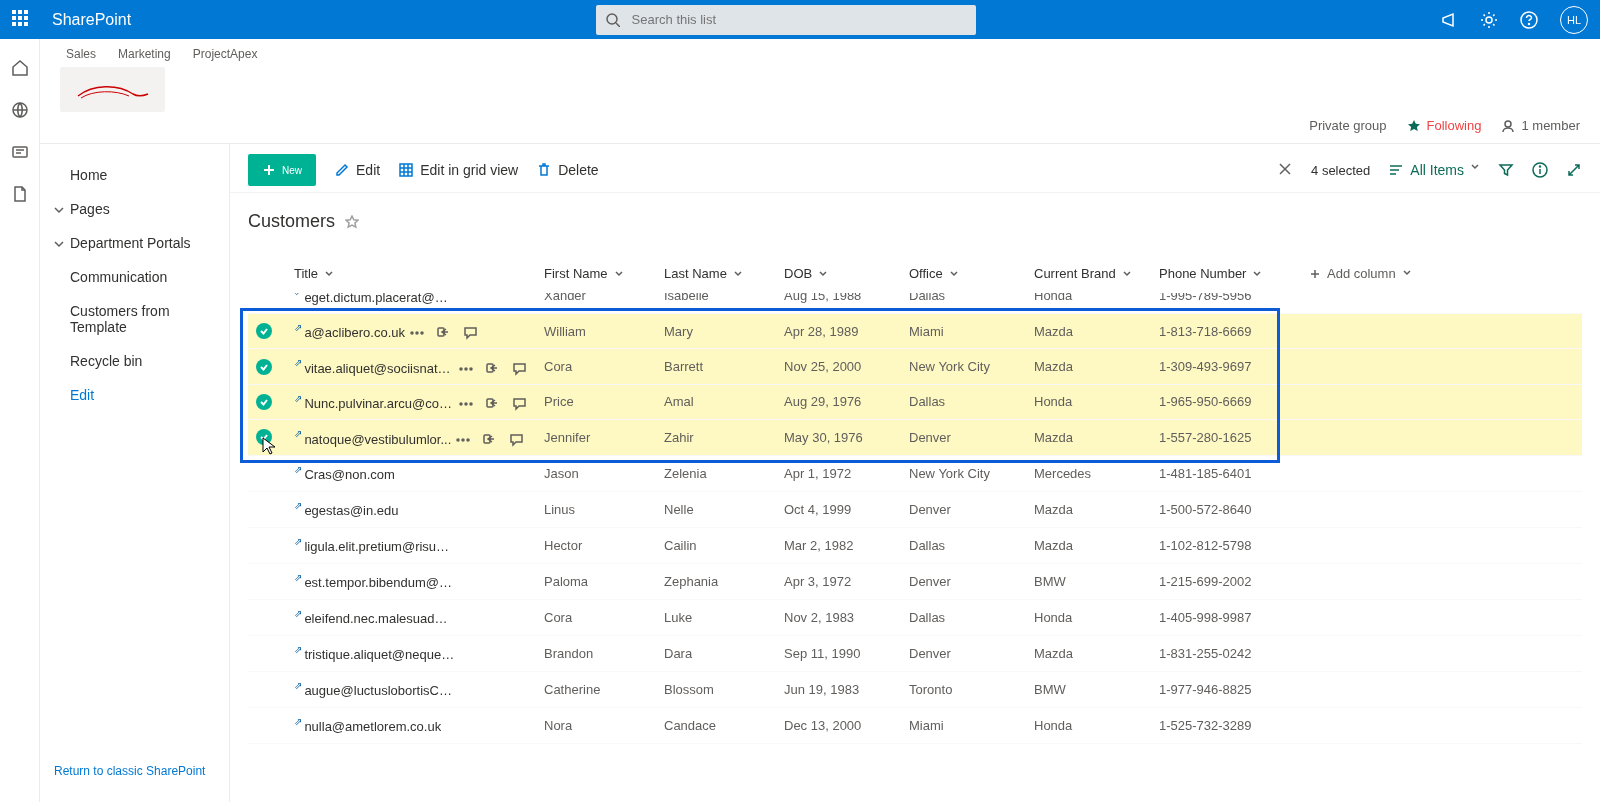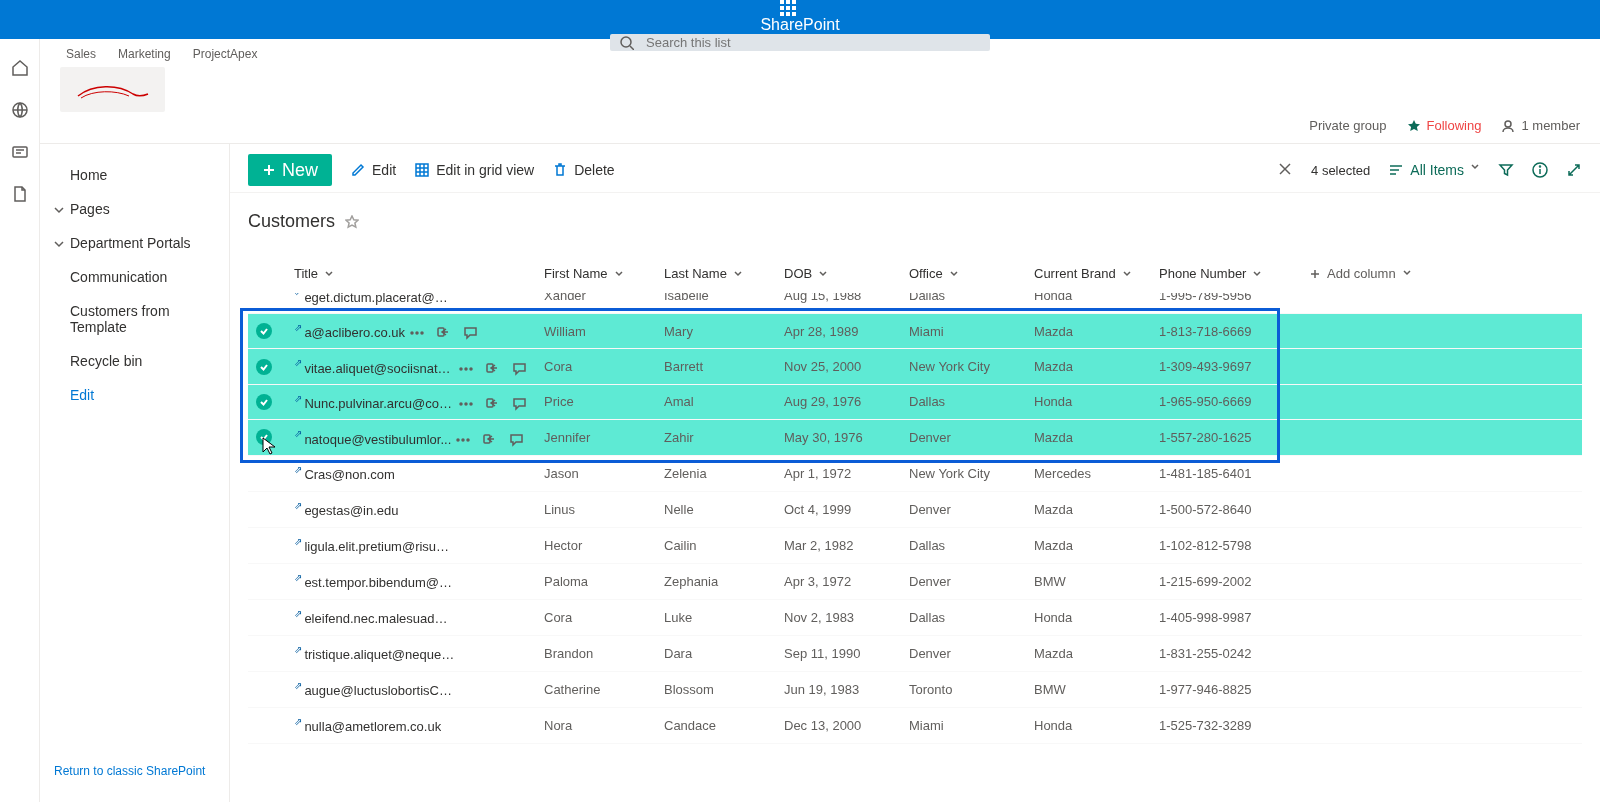--- a/index.html
+++ b/index.html
@@ -1,17 +1,17 @@
 <!DOCTYPE html>
 <html><head>
 <meta charset="utf-8">
 <style>
 html,body{margin:0;padding:0;font-family:"Segoe UI",Arial,sans-serif;font-size:14px;color:#323130;background:#fff;}
 *{box-sizing:border-box;}
-.topbar{background:#0078d4;color:#fff;height:39px;display:flex;align-items:center;padding:0 12px;flex-direction:column;}
+.topbar{background:#0078d4;color:#fff;height:39px;display:flex;align-items:center;padding:0 12px;}
 .waffle{width:20px;height:20px;display:grid;grid-template-columns:repeat(3,4px);grid-template-rows:repeat(3,4px);gap:2px;margin-right:20px;cursor:pointer;}
 .waffle span{background:#fff;width:4px;height:4px;}
 .brand{font-size:16px;font-weight:500;}
 .search{margin-left:auto;margin-right:auto;background:#dfe4e9;display:flex;align-items:center;height:30px;width:380px;border-radius:2px;padding:0 10px;color:#605e5c;}
 .search svg{width:14px;height:14px;margin-right:10px;fill:none;stroke:#605e5c;stroke-width:1.5;}
 .search input{border:none;background:transparent;outline:none;font-size:13px;color:#323130;flex:1;}
 .topright{display:flex;align-items:center;gap:22px;}
 .topicon{width:18px;height:18px;stroke:#fff;fill:none;stroke-width:1.5;cursor:pointer;}
 .avatar{width:28px;height:28px;border-radius:50%;border:1px solid #fff;display:flex;align-items:center;justify-content:center;font-size:11px;color:#fff;}
 .shell{display:flex;height:calc(100vh - 39px);}
@@ -29,40 +29,40 @@
 .members{display:flex;align-items:center;gap:6px;cursor:pointer;}
 .members svg{width:14px;height:14px;stroke:#605e5c;fill:none;stroke-width:1.5;}
 .body{display:flex;flex:1;overflow:hidden;}
 .nav{width:190px;border-right:1px solid #edebe9;padding:14px 0;display:flex;flex-direction:column;position:relative;}
 .nav-item{padding:9px 16px 9px 30px;font-size:14px;color:#323130;cursor:pointer;display:flex;align-items:center;}
 .nav-item.sel{color:#0078d4;}
 .nav-item .chev{width:12px;height:12px;margin-left:-18px;margin-right:6px;stroke:#605e5c;fill:none;stroke-width:1.5;}
 .nav-foot{margin-top:auto;padding:10px 14px;font-size:12px;color:#0078d4;cursor:pointer;}
 .content{flex:1;display:flex;flex-direction:column;overflow:hidden;}
 .cmdbar{display:flex;align-items:center;padding:10px 18px 6px 18px;gap:18px;border-bottom:1px solid #f3f2f1;}
-.newbtn{background:#00b294;color:#fff;border:none;height:32px;padding:0 14px;display:flex;align-items:center;gap:6px;font-size:18px;cursor:pointer;border-radius:2px;}
+.newbtn{background:#00b294;color:#fff;border:none;height:32px;padding:0 14px;display:flex;align-items:center;gap:6px;font-size:10px;cursor:pointer;border-radius:2px;}
 .newbtn svg{width:14px;height:14px;stroke:#fff;stroke-width:2;fill:none;}
 .cmd{display:flex;align-items:center;gap:6px;color:#323130;cursor:pointer;font-size:14px;}
 .cmd svg{width:16px;height:16px;stroke:#0078d4;fill:none;stroke-width:1.5;}
 .cmdright{margin-left:auto;display:flex;align-items:center;gap:18px;font-size:13px;color:#323130;}
 .cmdright svg{width:16px;height:16px;stroke:#0c6b58;fill:none;stroke-width:1.5;cursor:pointer;}
 .cmdright .close svg{stroke:#605e5c;}
 .cmdright .eq{color:#0c6b58;}
 .listtitle{display:flex;align-items:center;gap:10px;padding:18px 18px 6px 18px;}
 .listtitle h2{margin:0;font-size:18px;font-weight:400;color:#323130;}
 .listtitle svg{width:14px;height:14px;stroke:#a19f9d;fill:none;stroke-width:1.5;cursor:pointer;}
 .tablewrap{flex:1;overflow:auto;padding:0 18px 20px 18px;}
 table{width:100%;border-collapse:collapse;font-size:13px;}
 th{text-align:left;font-weight:400;color:#323130;padding:12px 8px 12px 8px;position:sticky;top:16px;background:#fff;border-bottom:1px solid #edebe9;white-space:nowrap;}
 th .hdr{display:flex;align-items:center;gap:6px;cursor:pointer;}
 th svg{width:10px;height:10px;stroke:#605e5c;fill:none;stroke-width:1.5;}
 .addcol{color:#605e5c;}
 .addcol svg{width:12px;height:12px;}
 td{padding:8px 8px;color:#605e5c;border-bottom:1px solid #f8f8f8;white-space:nowrap;vertical-align:middle;}
-tr.sel td{background:#5eead4;}
+tr.sel td{background:#fef9c3;}
 .selcheck{width:16px;height:16px;border-radius:50%;display:inline-flex;align-items:center;justify-content:center;}
 .selcheck.on{background:#00b294;}
 .selcheck.on svg{width:10px;height:10px;stroke:#fff;stroke-width:2;fill:none;}
 .titlecell{color:#323130;max-width:150px;overflow:hidden;text-overflow:ellipsis;display:inline-block;vertical-align:middle;}
 .link{color:#005a9e;font-size:10px;vertical-align:super;margin-right:2px;}
 .rowact{display:inline-flex;gap:12px;align-items:center;vertical-align:middle;}
 .rowact svg{width:15px;height:15px;stroke:#605e5c;fill:none;stroke-width:1.5;cursor:pointer;}
 .highlight-box{position:absolute;border:3px solid #0b5cd6;pointer-events:none;}
 .cursor{position:absolute;width:14px;height:18px;pointer-events:none;}
 </style>

